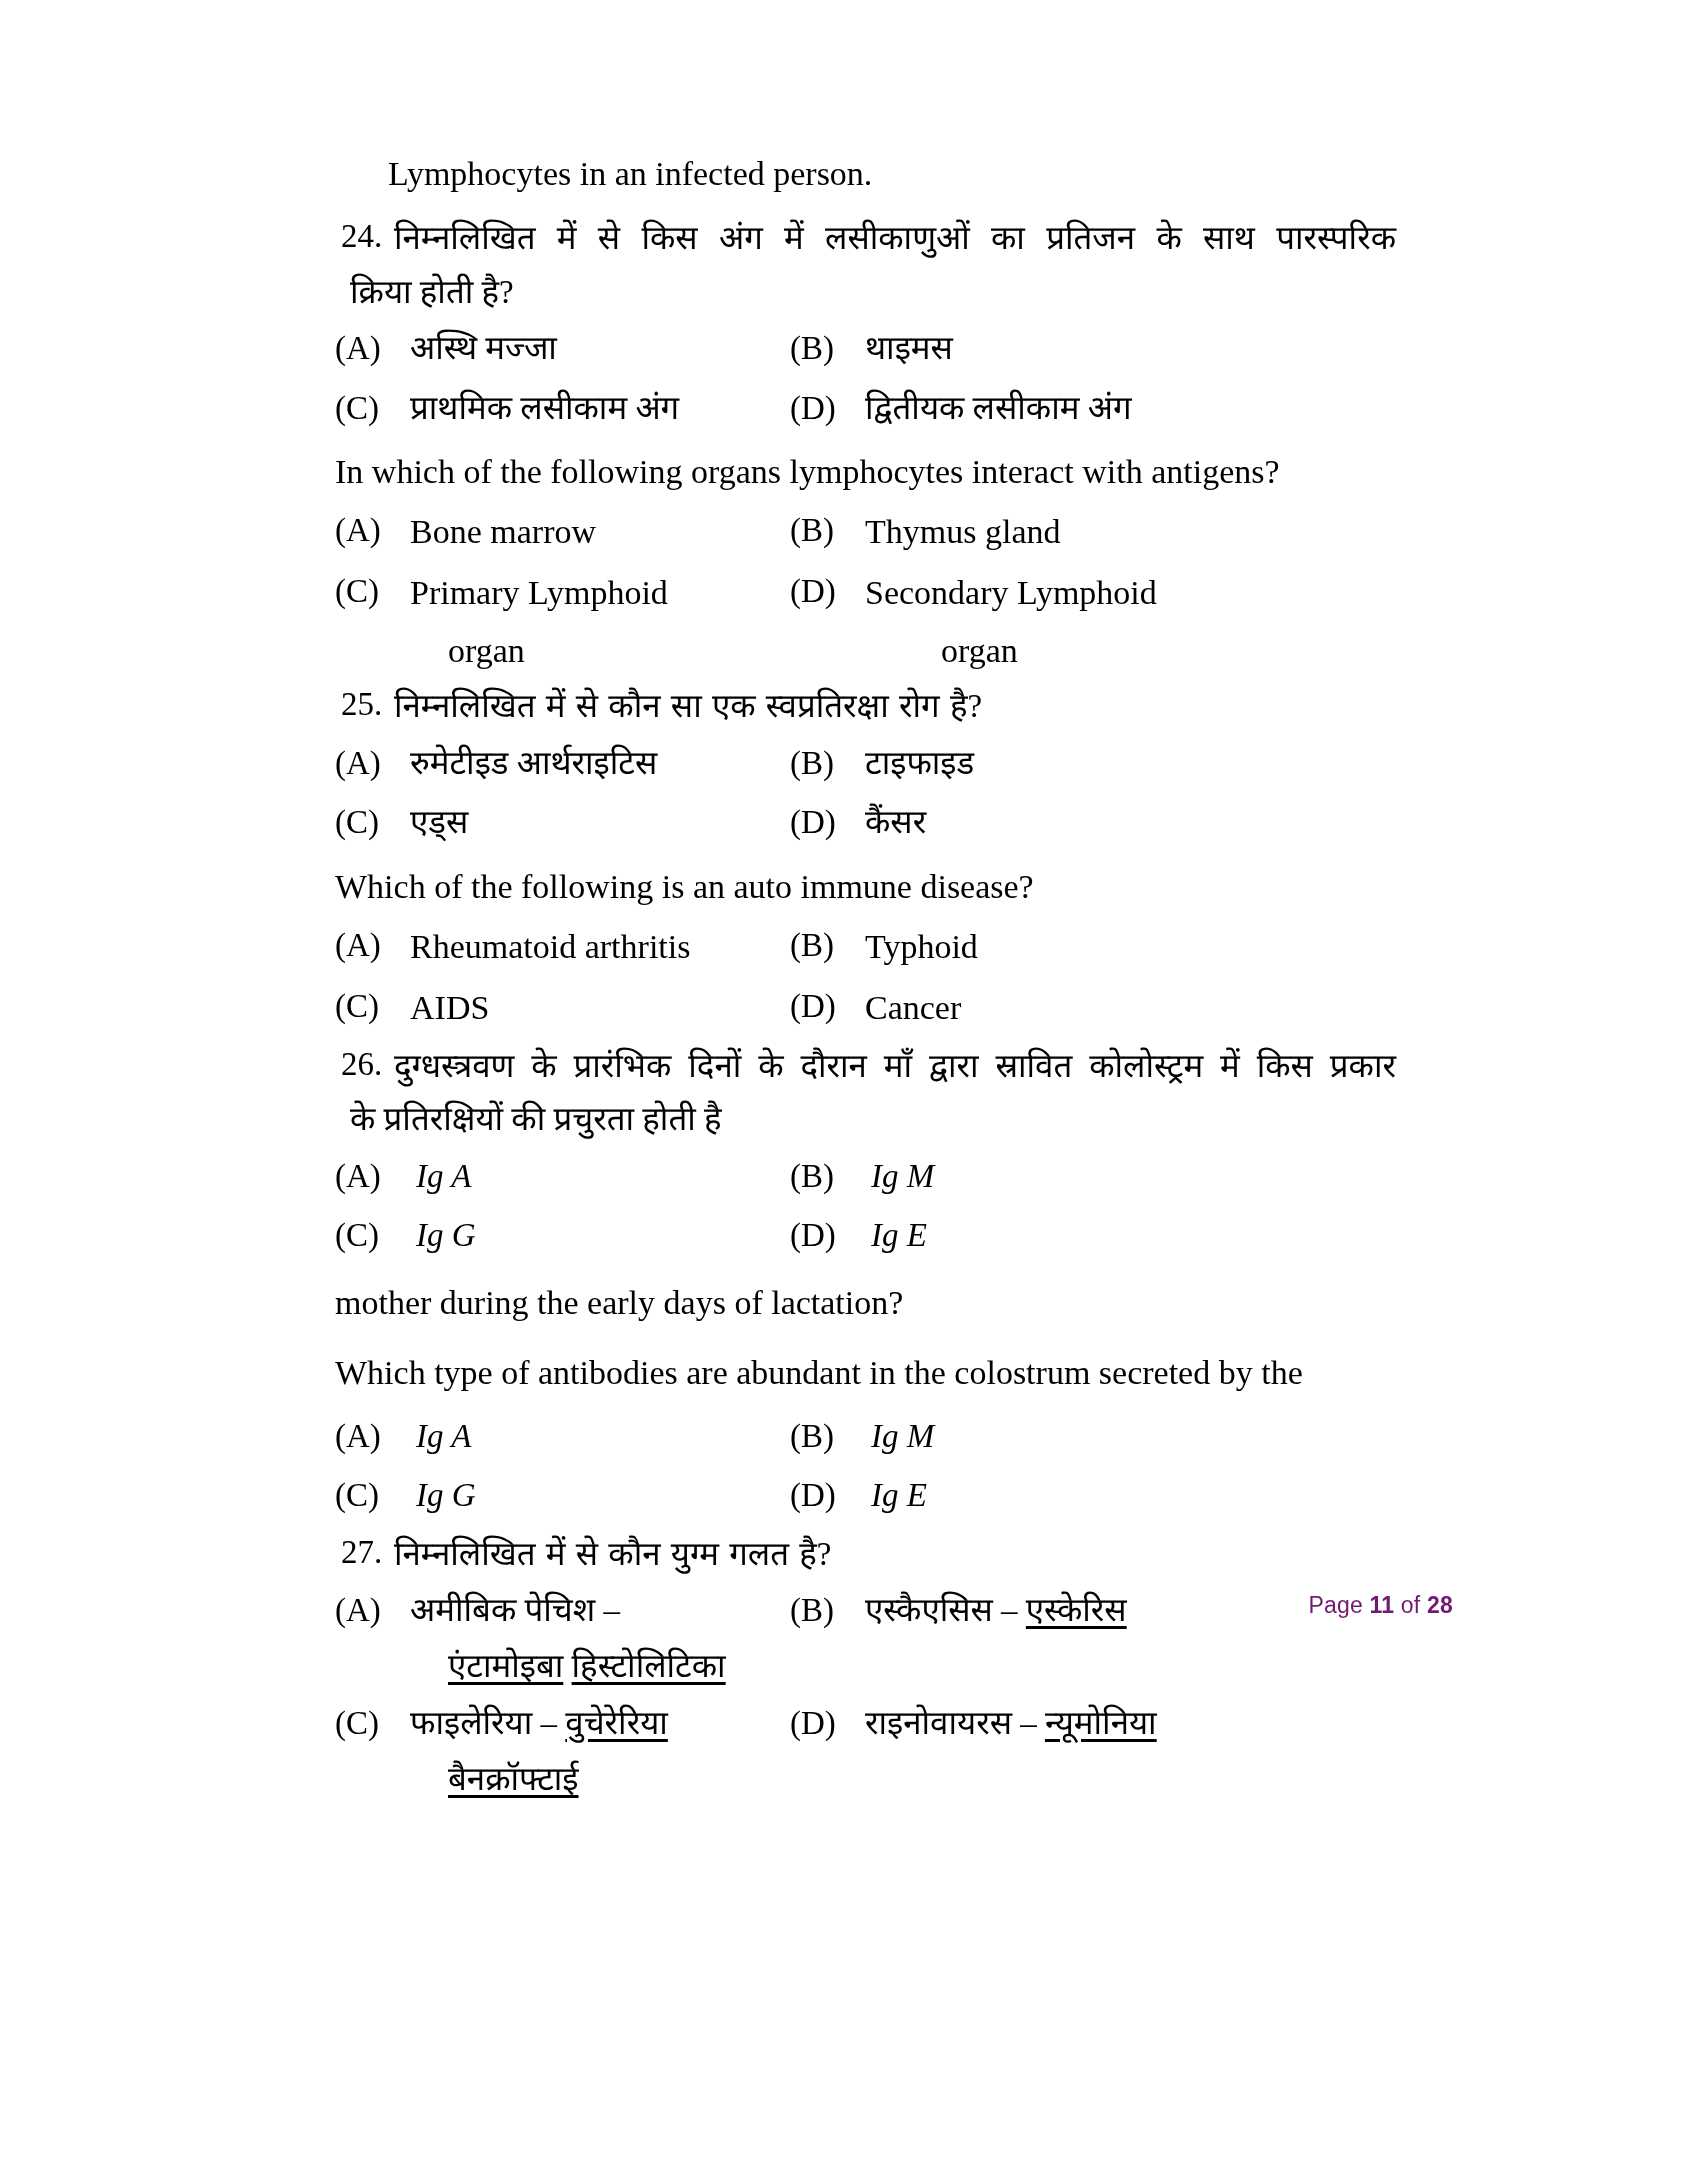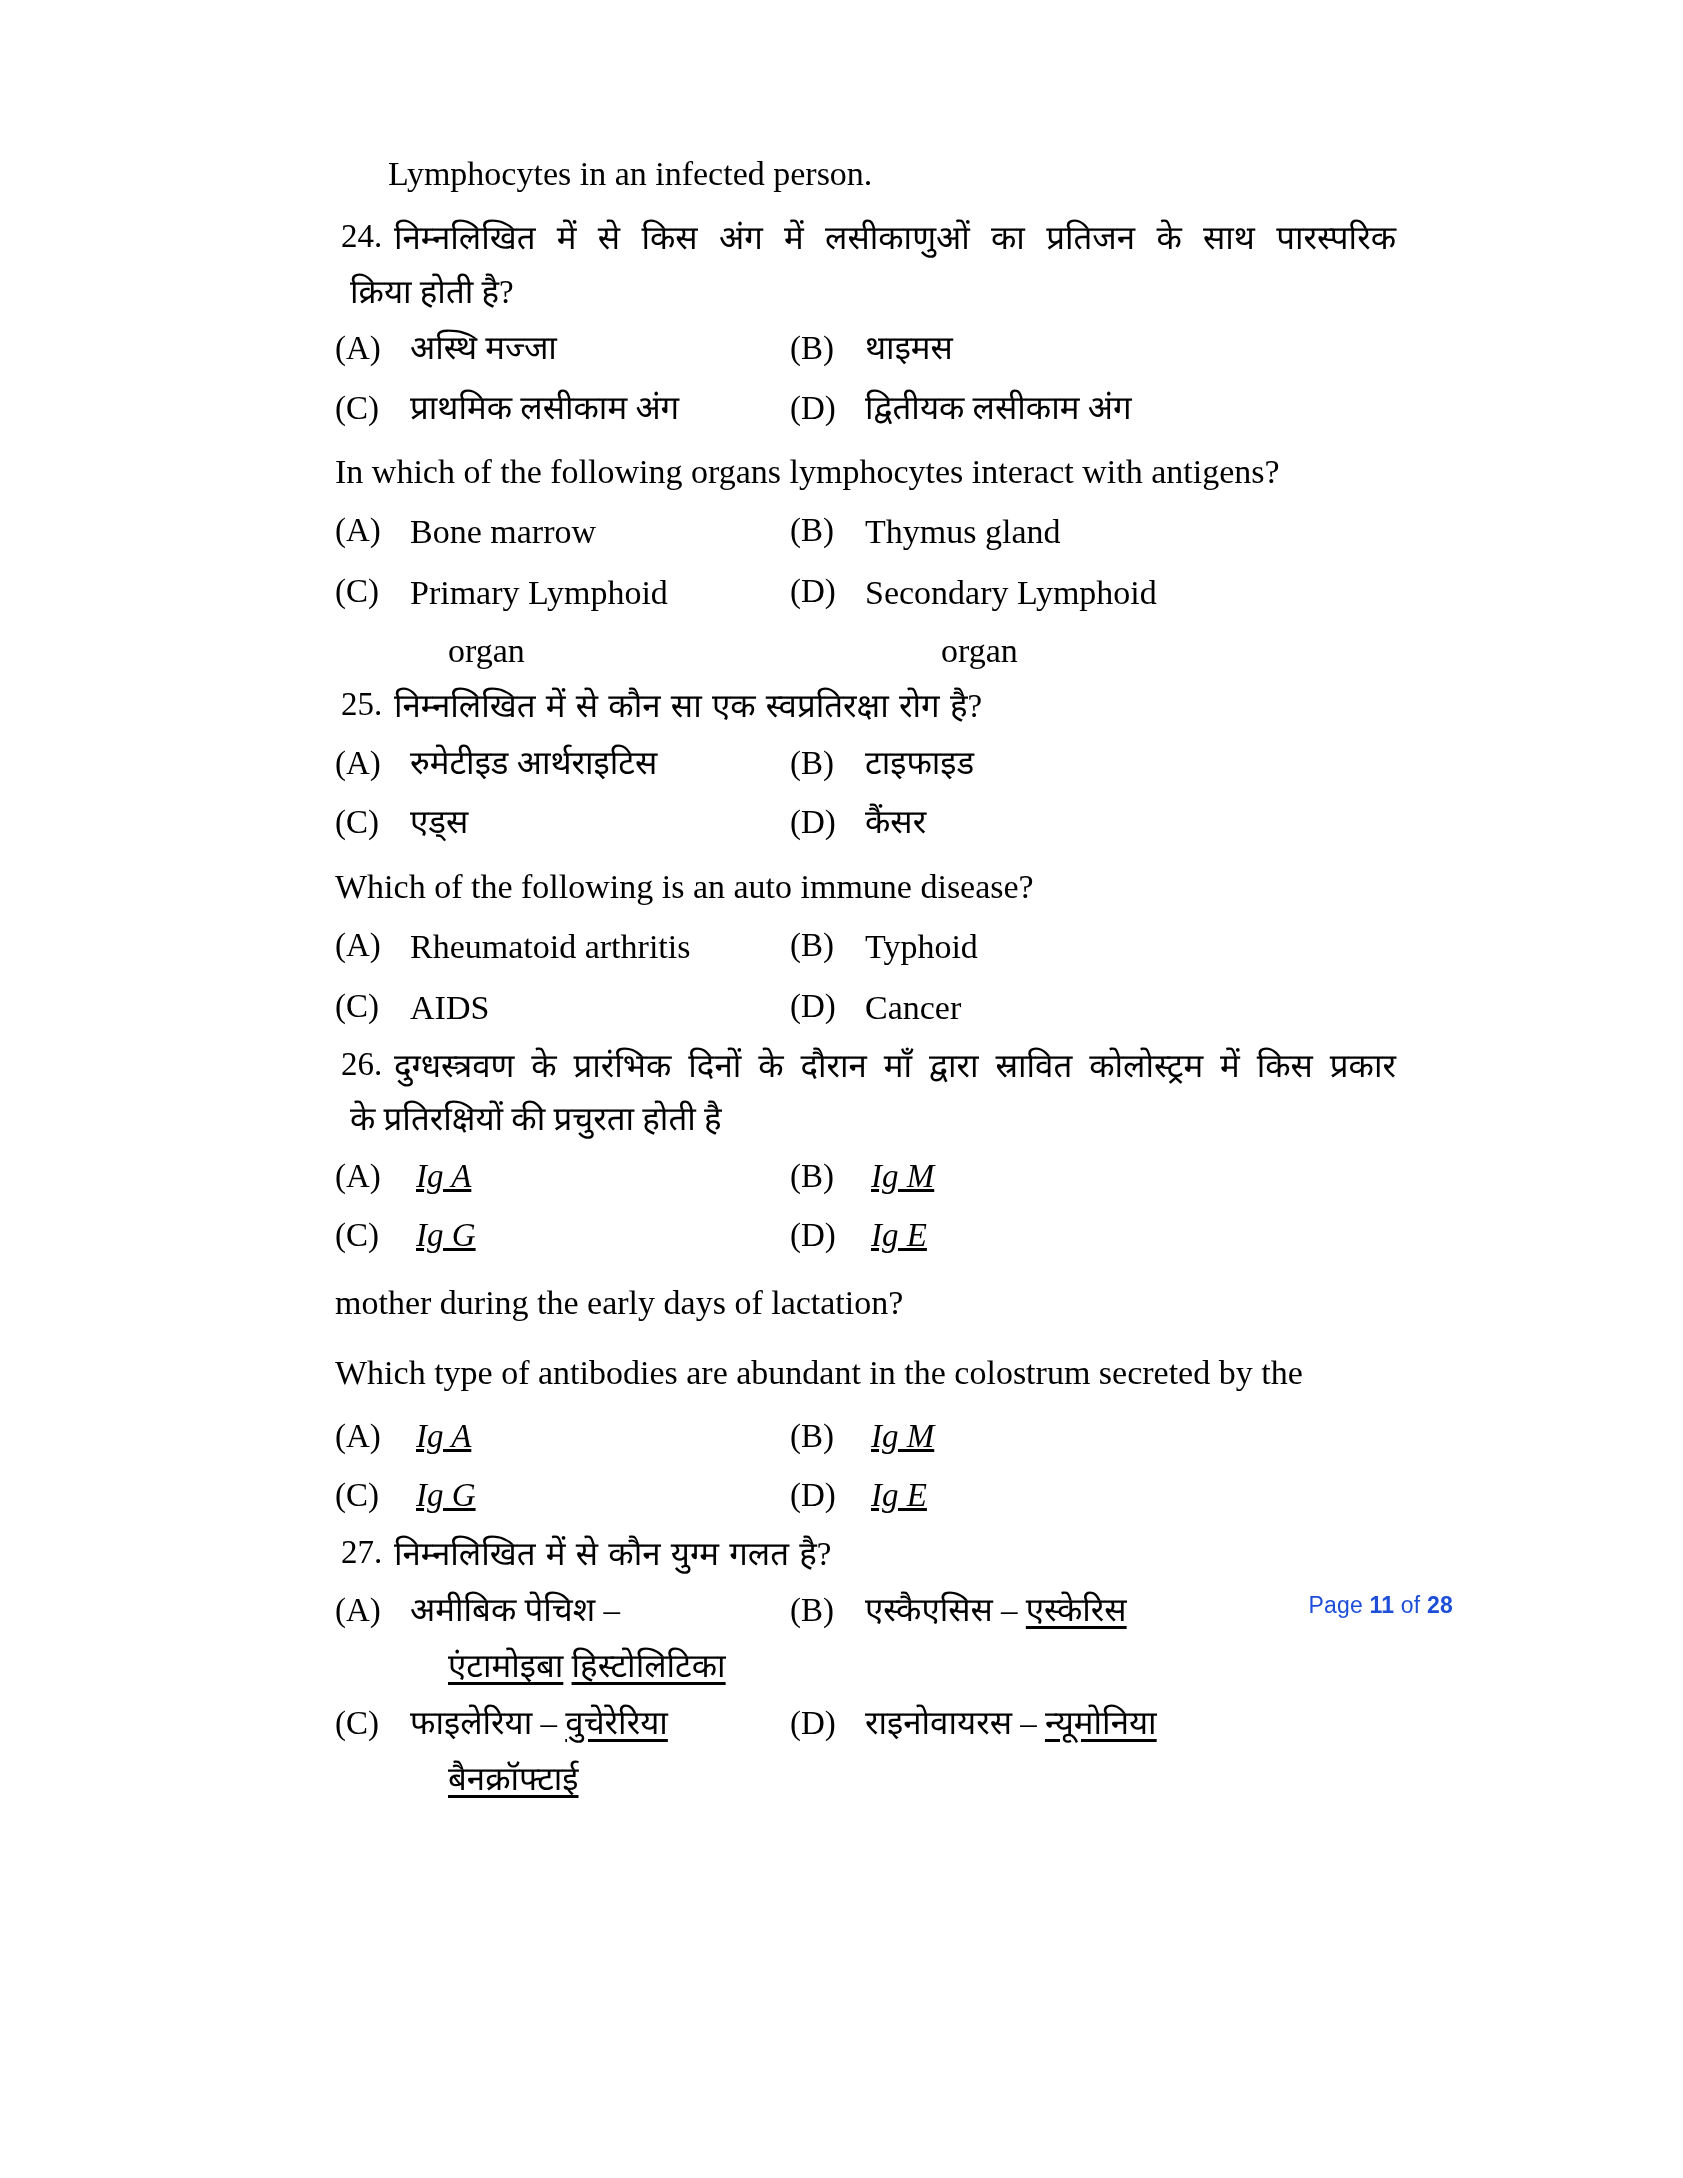--- a/index.html
+++ b/index.html
@@ -108,21 +108,20 @@
     font-size: 33px;
   }
   .opt-val {
     flex: 1 1 auto;
     font-size: 33px;
   }
   .opt-val.ig {
     font-style: italic;
     font-size: 33px;
     padding-left: 6px;
-    text-decoration: underline;
   }
   .opt-val.en {
     font-size: 34px;
   }
   .opt-cont {
     padding-left: 113px;
     font-size: 33px;
     line-height: 1.62;
     padding-top: 2px;
   }
@@ -147,21 +146,21 @@
   }
   .nowrap { white-space: nowrap; }
 
   
   .footer {
     position: absolute;
     right: 230px;
     bottom: 127px;
     font-family: "Liberation Sans", "DejaVu Sans", sans-serif;
     font-size: 23px;
-    color: #1d4ed8;
+    color: #701a75;
     letter-spacing: 0.2px;
   }
   .footer b { font-weight: bold; }
 </style>
 </head>
 <body>
 
 <div class="page">
   <div class="content">
 

